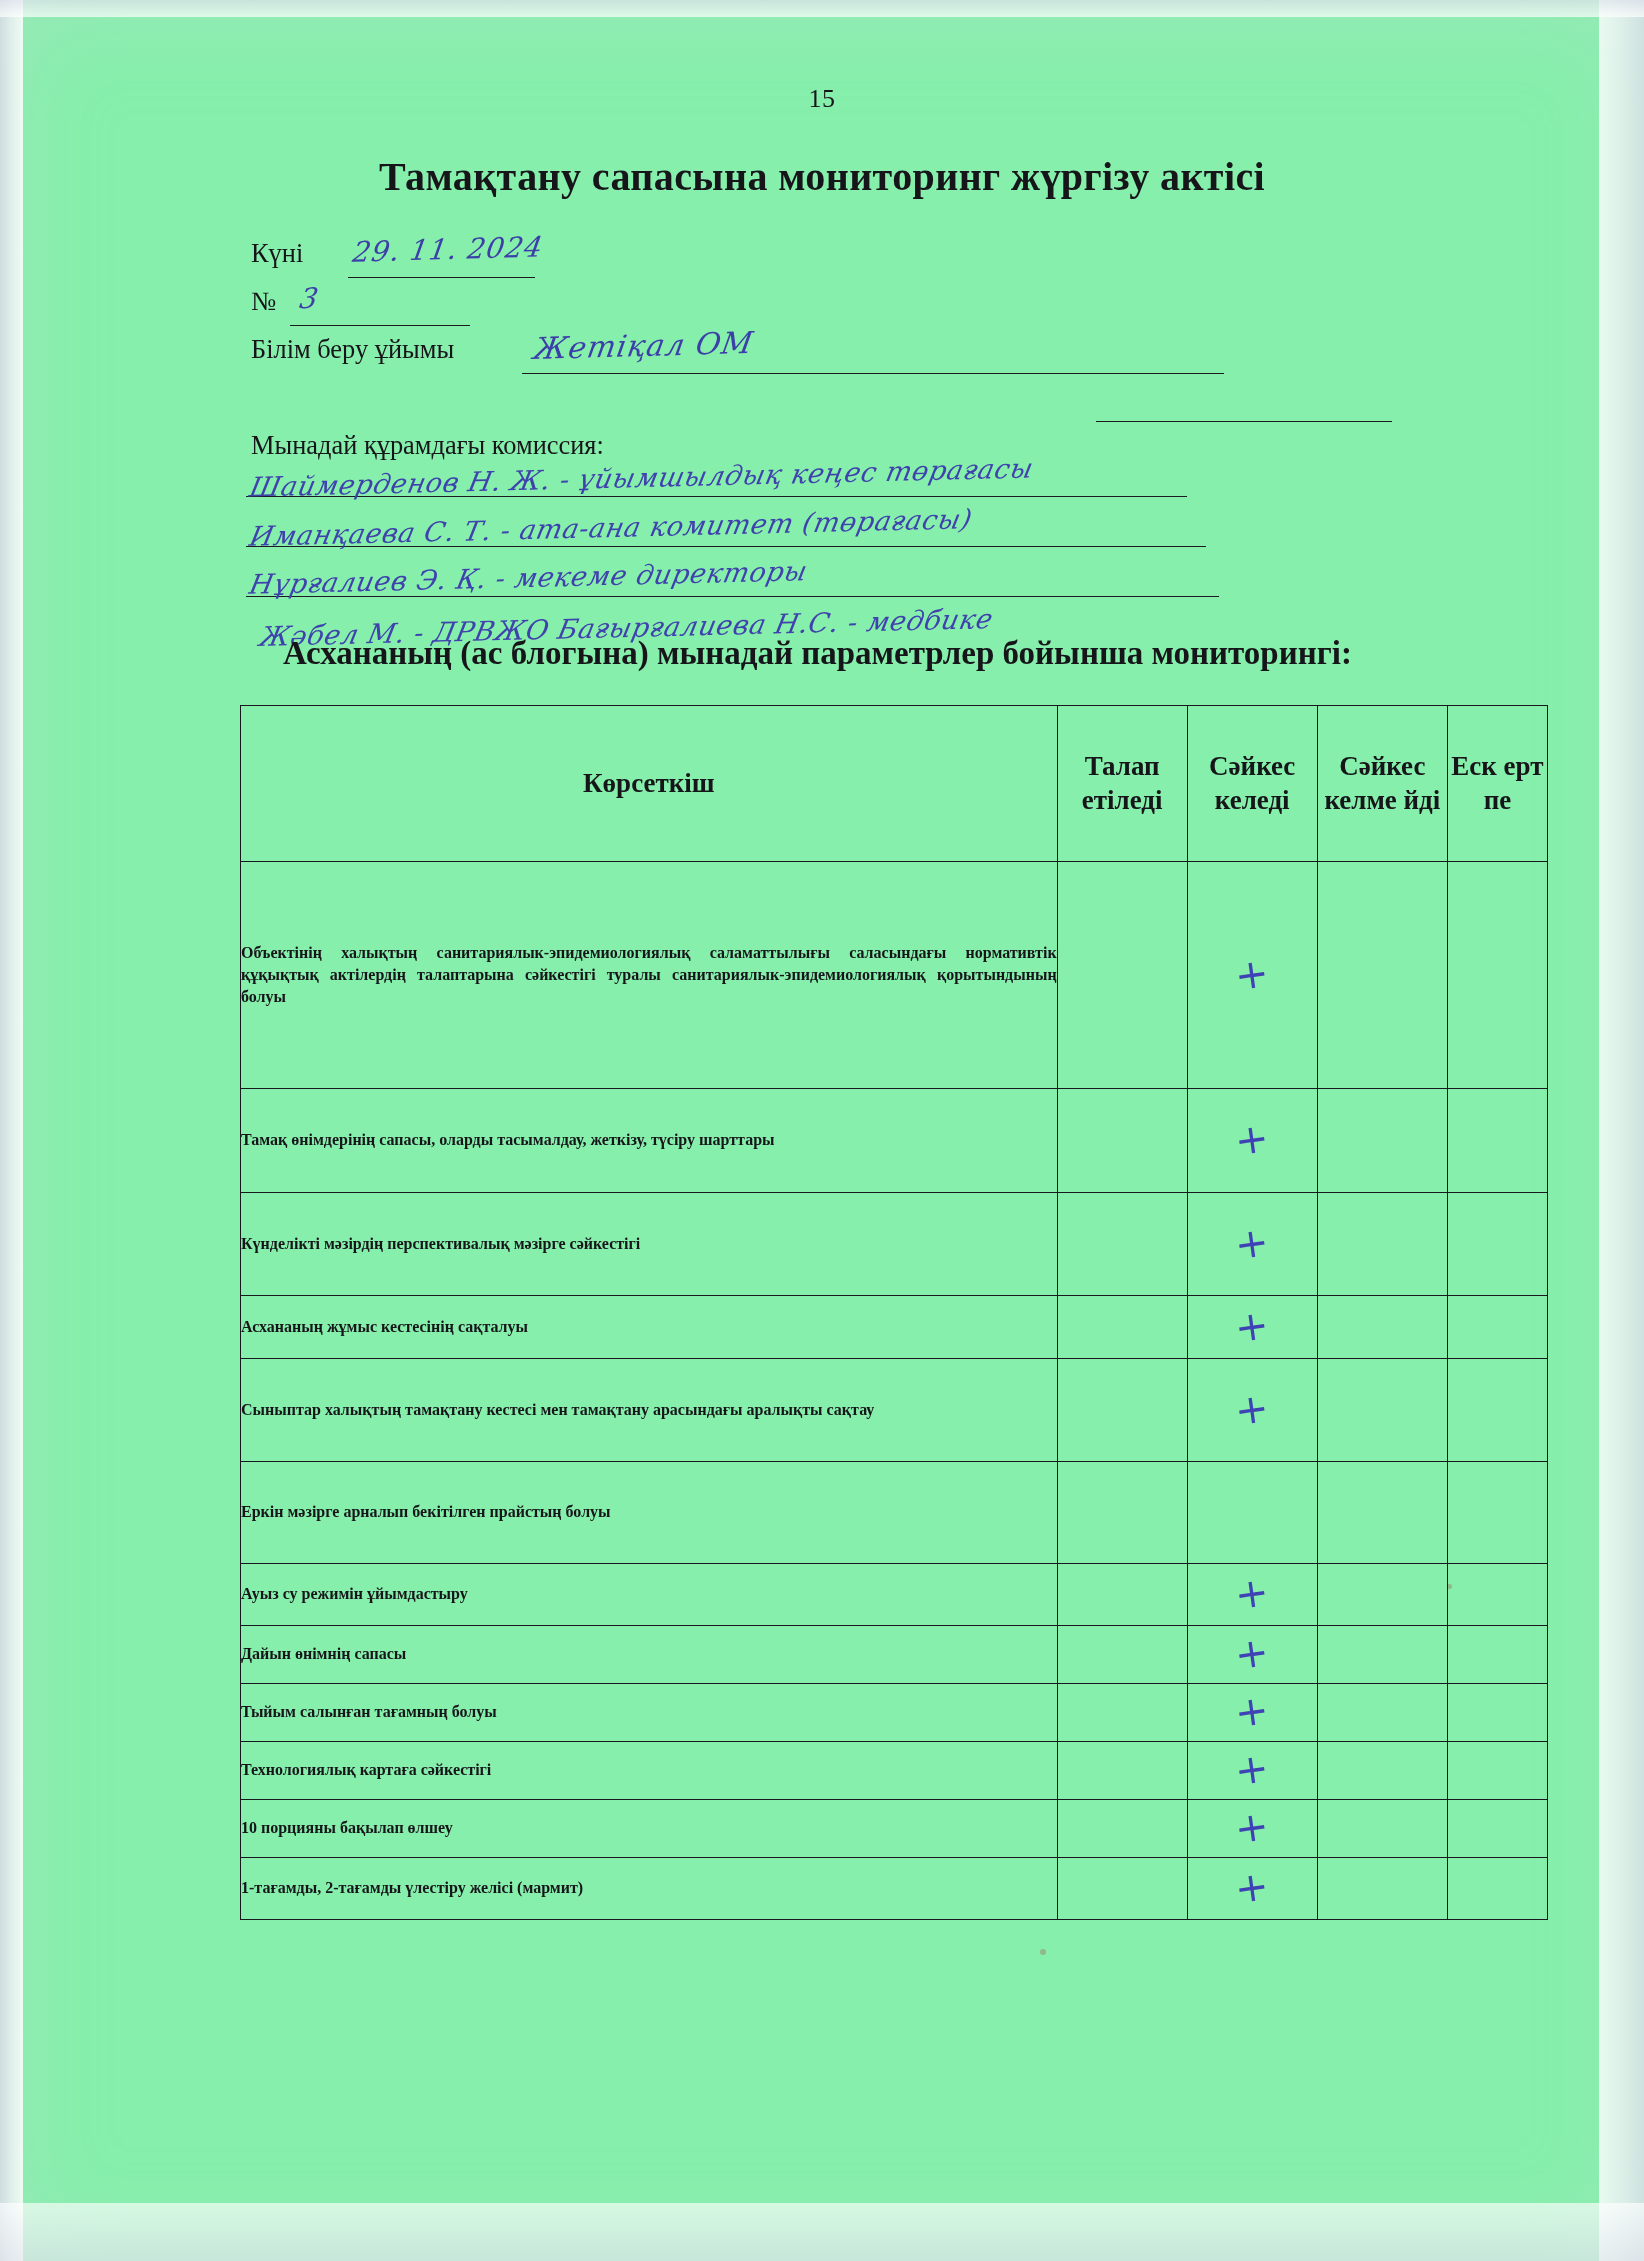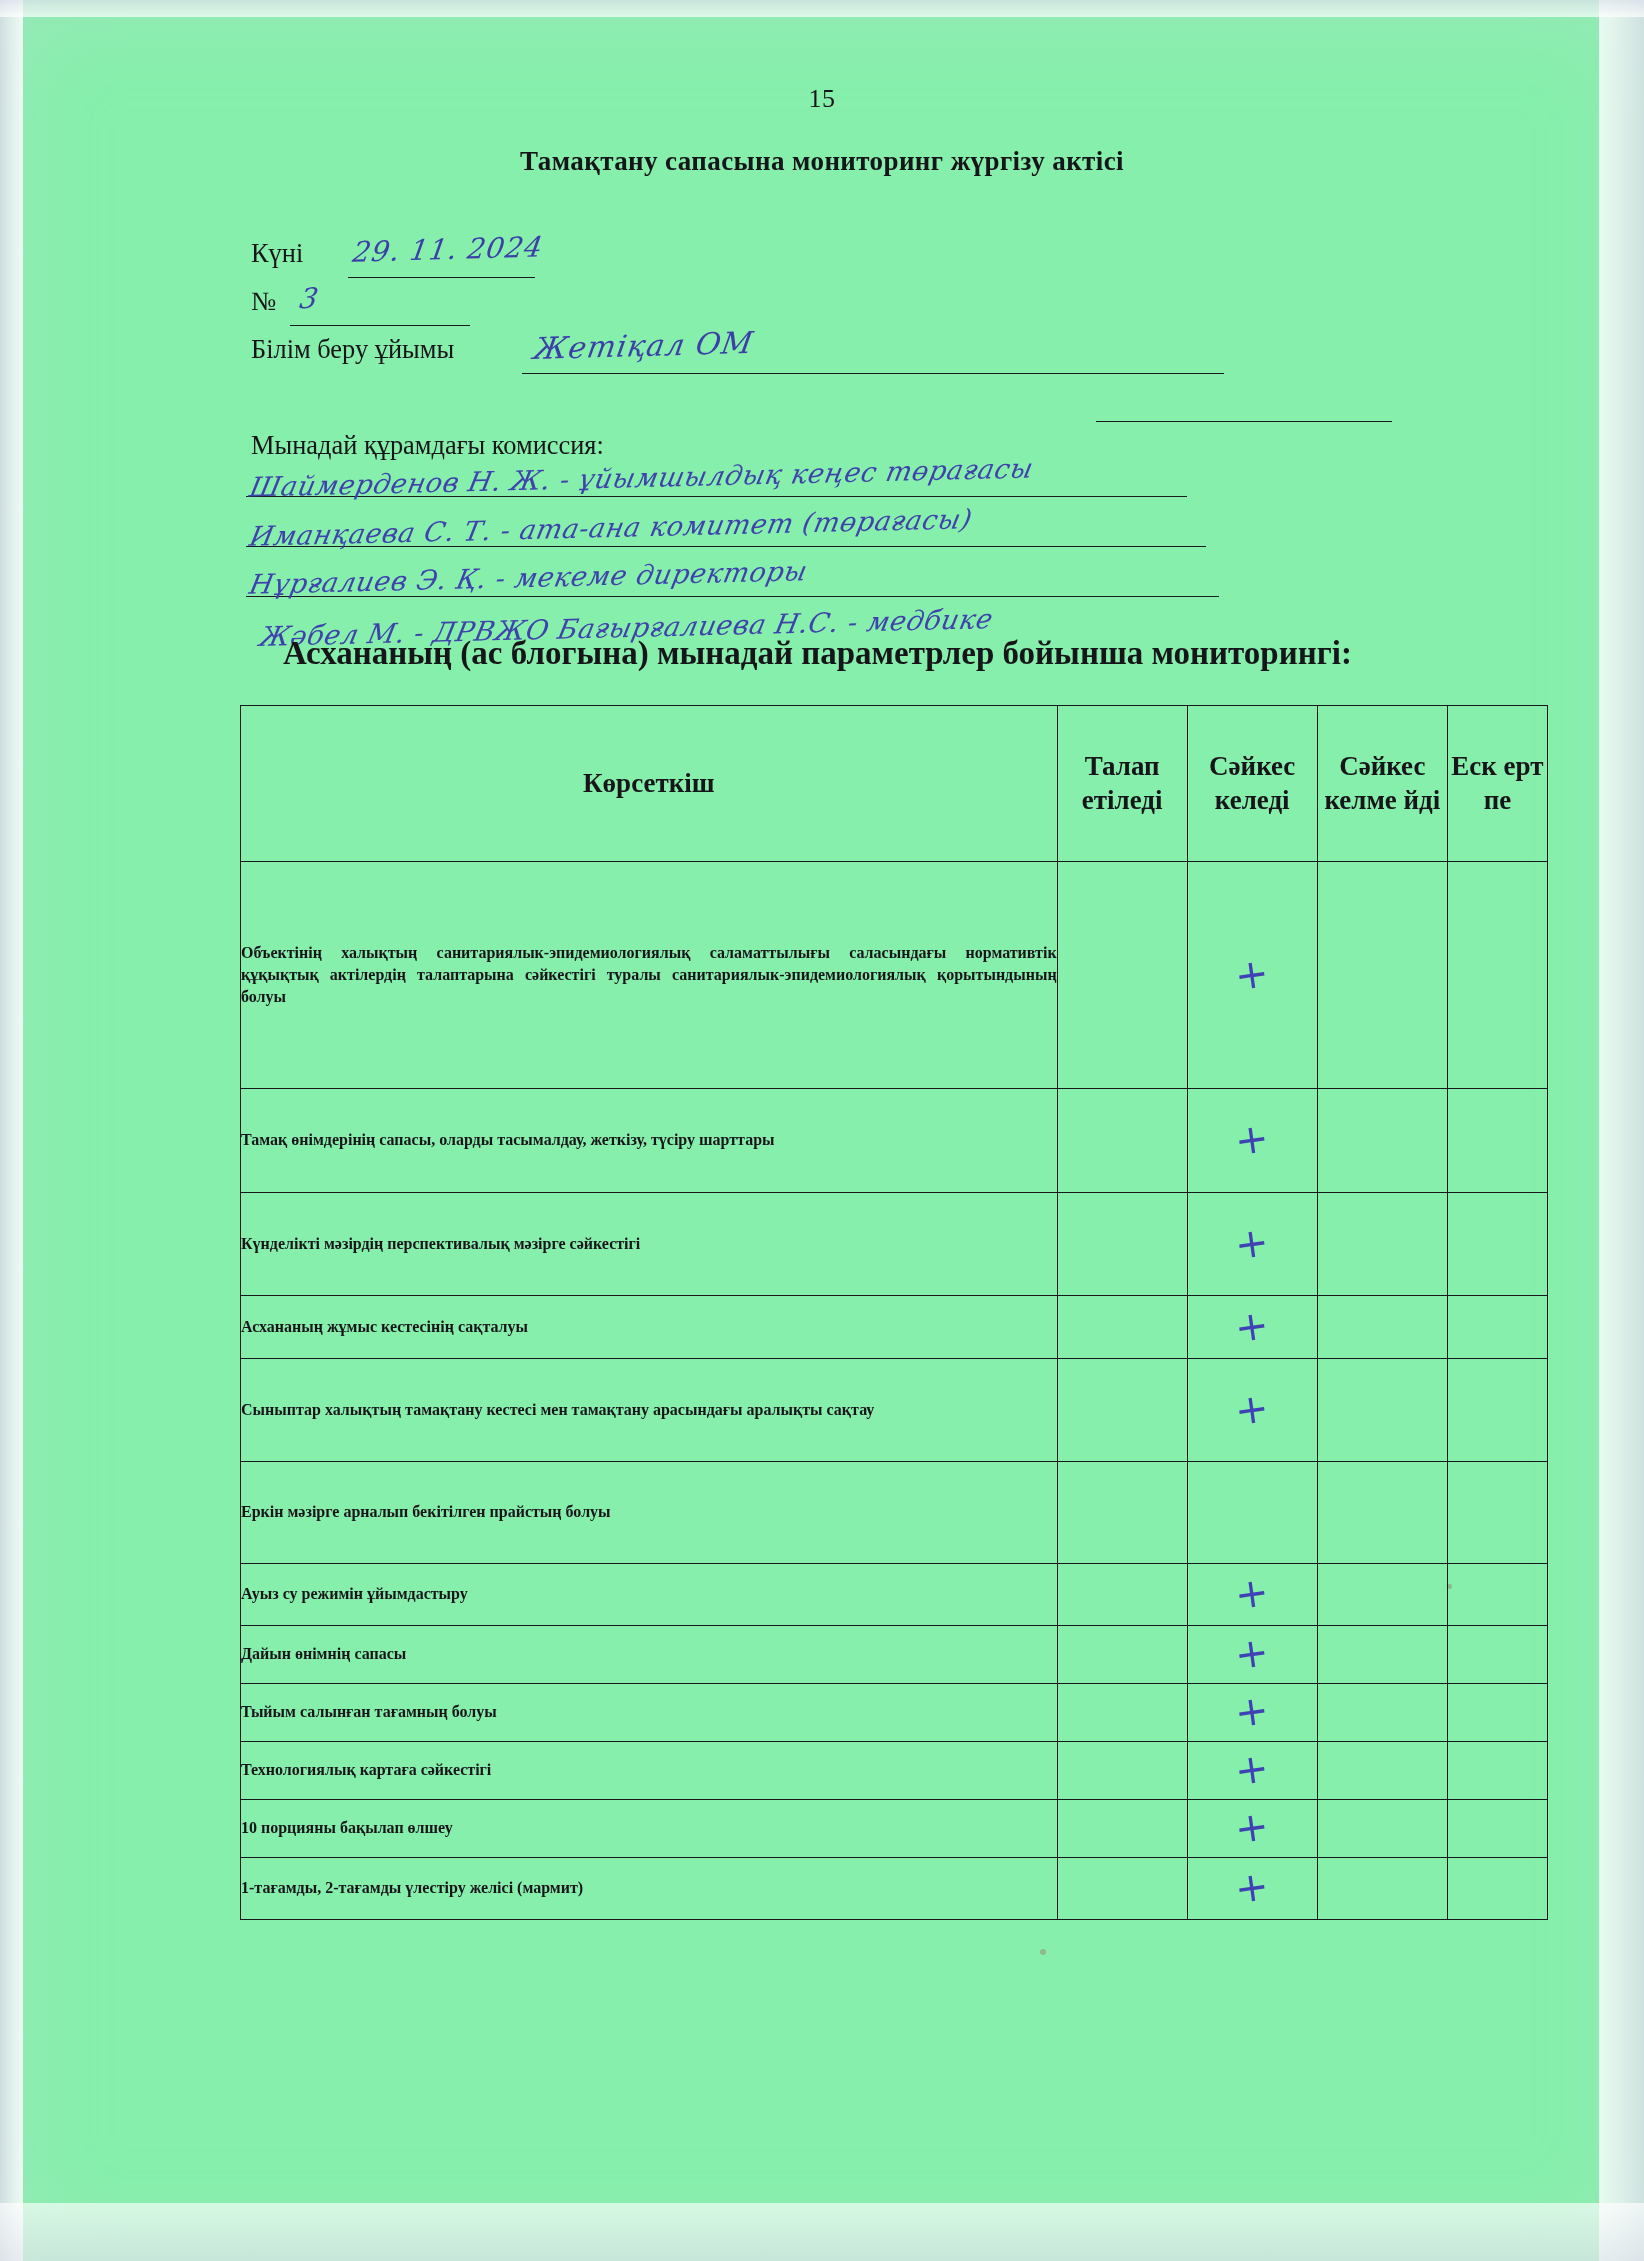--- a/index.html
+++ b/index.html
@@ -46,25 +46,25 @@
     top: 84px;
     left: 0;
     width: 1644px;
     text-align: center;
     font-size: 26px;
     letter-spacing: 0.6px;
   }
 
   .doc-title {
     position: absolute;
-    top: 146px;
+    top: 153px;
     left: 0;
     width: 1644px;
     text-align: center;
-    font-size: 27px;
+    font-size: 40px;
     font-weight: bold;
     letter-spacing: 0.4px;
   }
 
   .fields {
     position: absolute;
     top: 238px;
     left: 251px;
     width: 1218px;
   }

